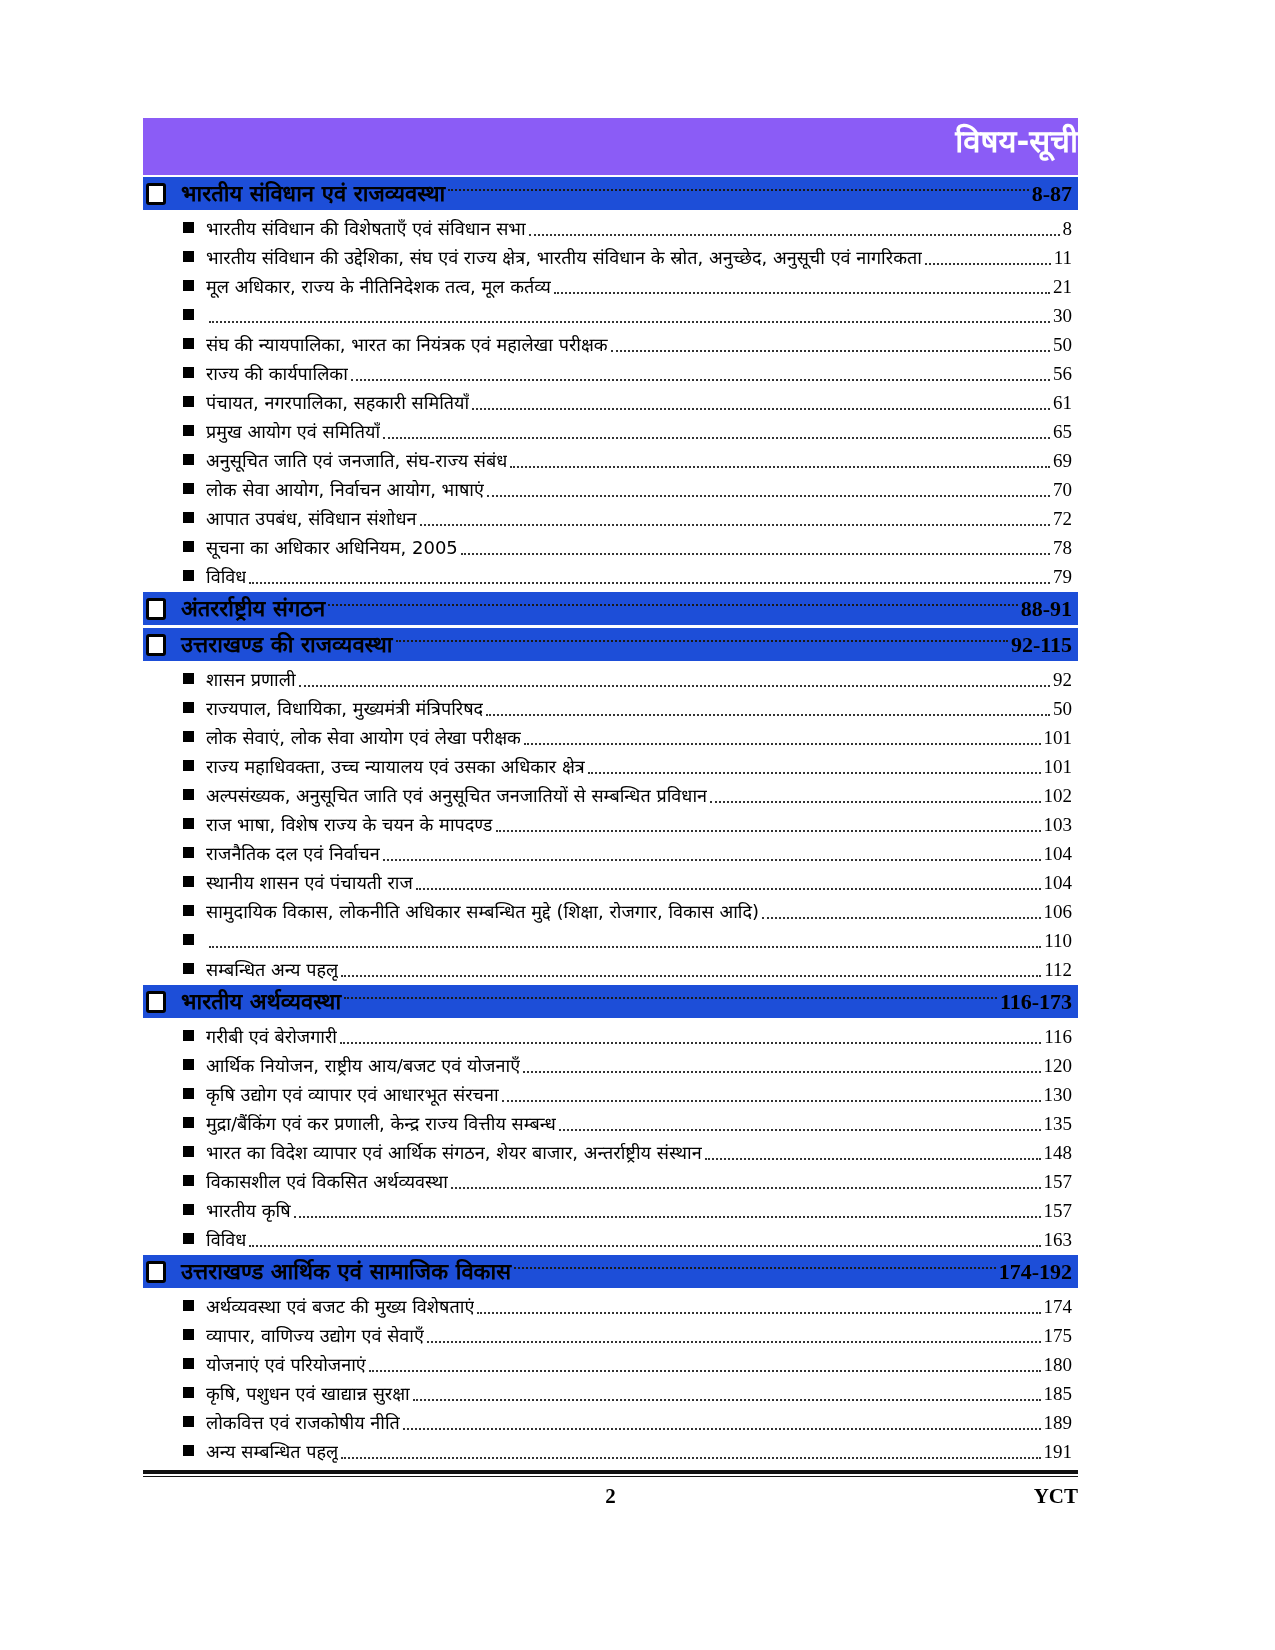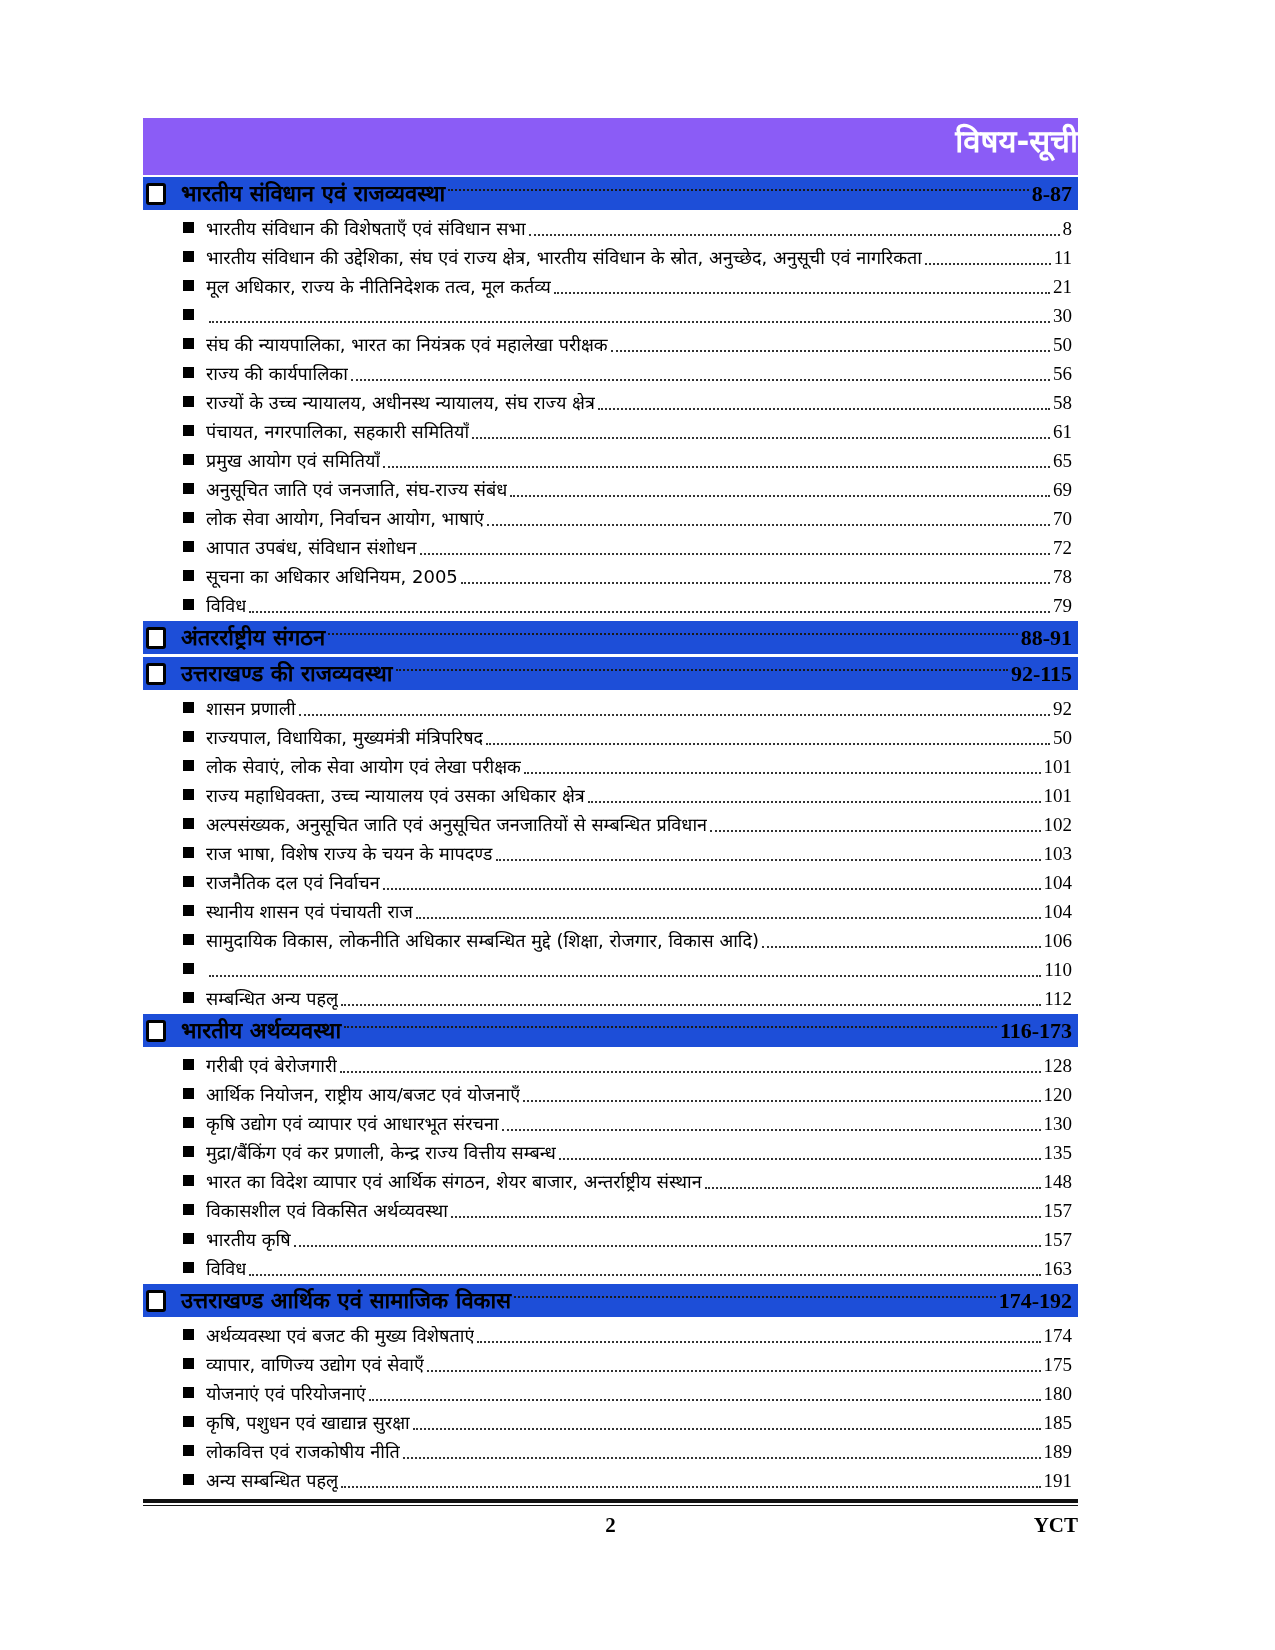--- a/index.html
+++ b/index.html
@@ -151,26 +151,20 @@
           <span class="item-page">50</span>
         </div>
         <div class="item">
           <span class="bullet"></span>
           <span class="item-label">राज्य की कार्यपालिका</span>
           <span class="leader item-leader"></span>
           <span class="item-page">56</span>
         </div>
         <div class="item">
           <span class="bullet"></span>
-          <span class="item-label">राज्यों के उच्च न्यायालय, अधीनस्थ न्यायालय, संघ राज्य क्षेत्र</span>
-          <span class="leader item-leader"></span>
-          <span class="item-page">58</span>
-        </div>
-        <div class="item">
-          <span class="bullet"></span>
           <span class="item-label">पंचायत, नगरपालिका, सहकारी समितियाँ</span>
           <span class="leader item-leader"></span>
           <span class="item-page">61</span>
         </div>
         <div class="item">
           <span class="bullet"></span>
           <span class="item-label">प्रमुख आयोग एवं समितियाँ</span>
           <span class="leader item-leader"></span>
           <span class="item-page">65</span>
         </div>
@@ -284,21 +278,21 @@
         <div class="sec-header">
           <span class="checkbox"></span>
           <span class="sec-title">भारतीय अर्थव्यवस्था</span>
           <span class="leader"></span>
           <span class="sec-pages">116-173</span>
         </div>
         <div class="item">
           <span class="bullet"></span>
           <span class="item-label">गरीबी एवं बेरोजगारी</span>
           <span class="leader item-leader"></span>
-          <span class="item-page">128</span>
+          <span class="item-page">116</span>
         </div>
         <div class="item">
           <span class="bullet"></span>
           <span class="item-label">आर्थिक नियोजन, राष्ट्रीय आय/बजट एवं योजनाएँ</span>
           <span class="leader item-leader"></span>
           <span class="item-page">120</span>
         </div>
         <div class="item">
           <span class="bullet"></span>
           <span class="item-label">कृषि उद्योग एवं व्यापार एवं आधारभूत संरचना</span>

